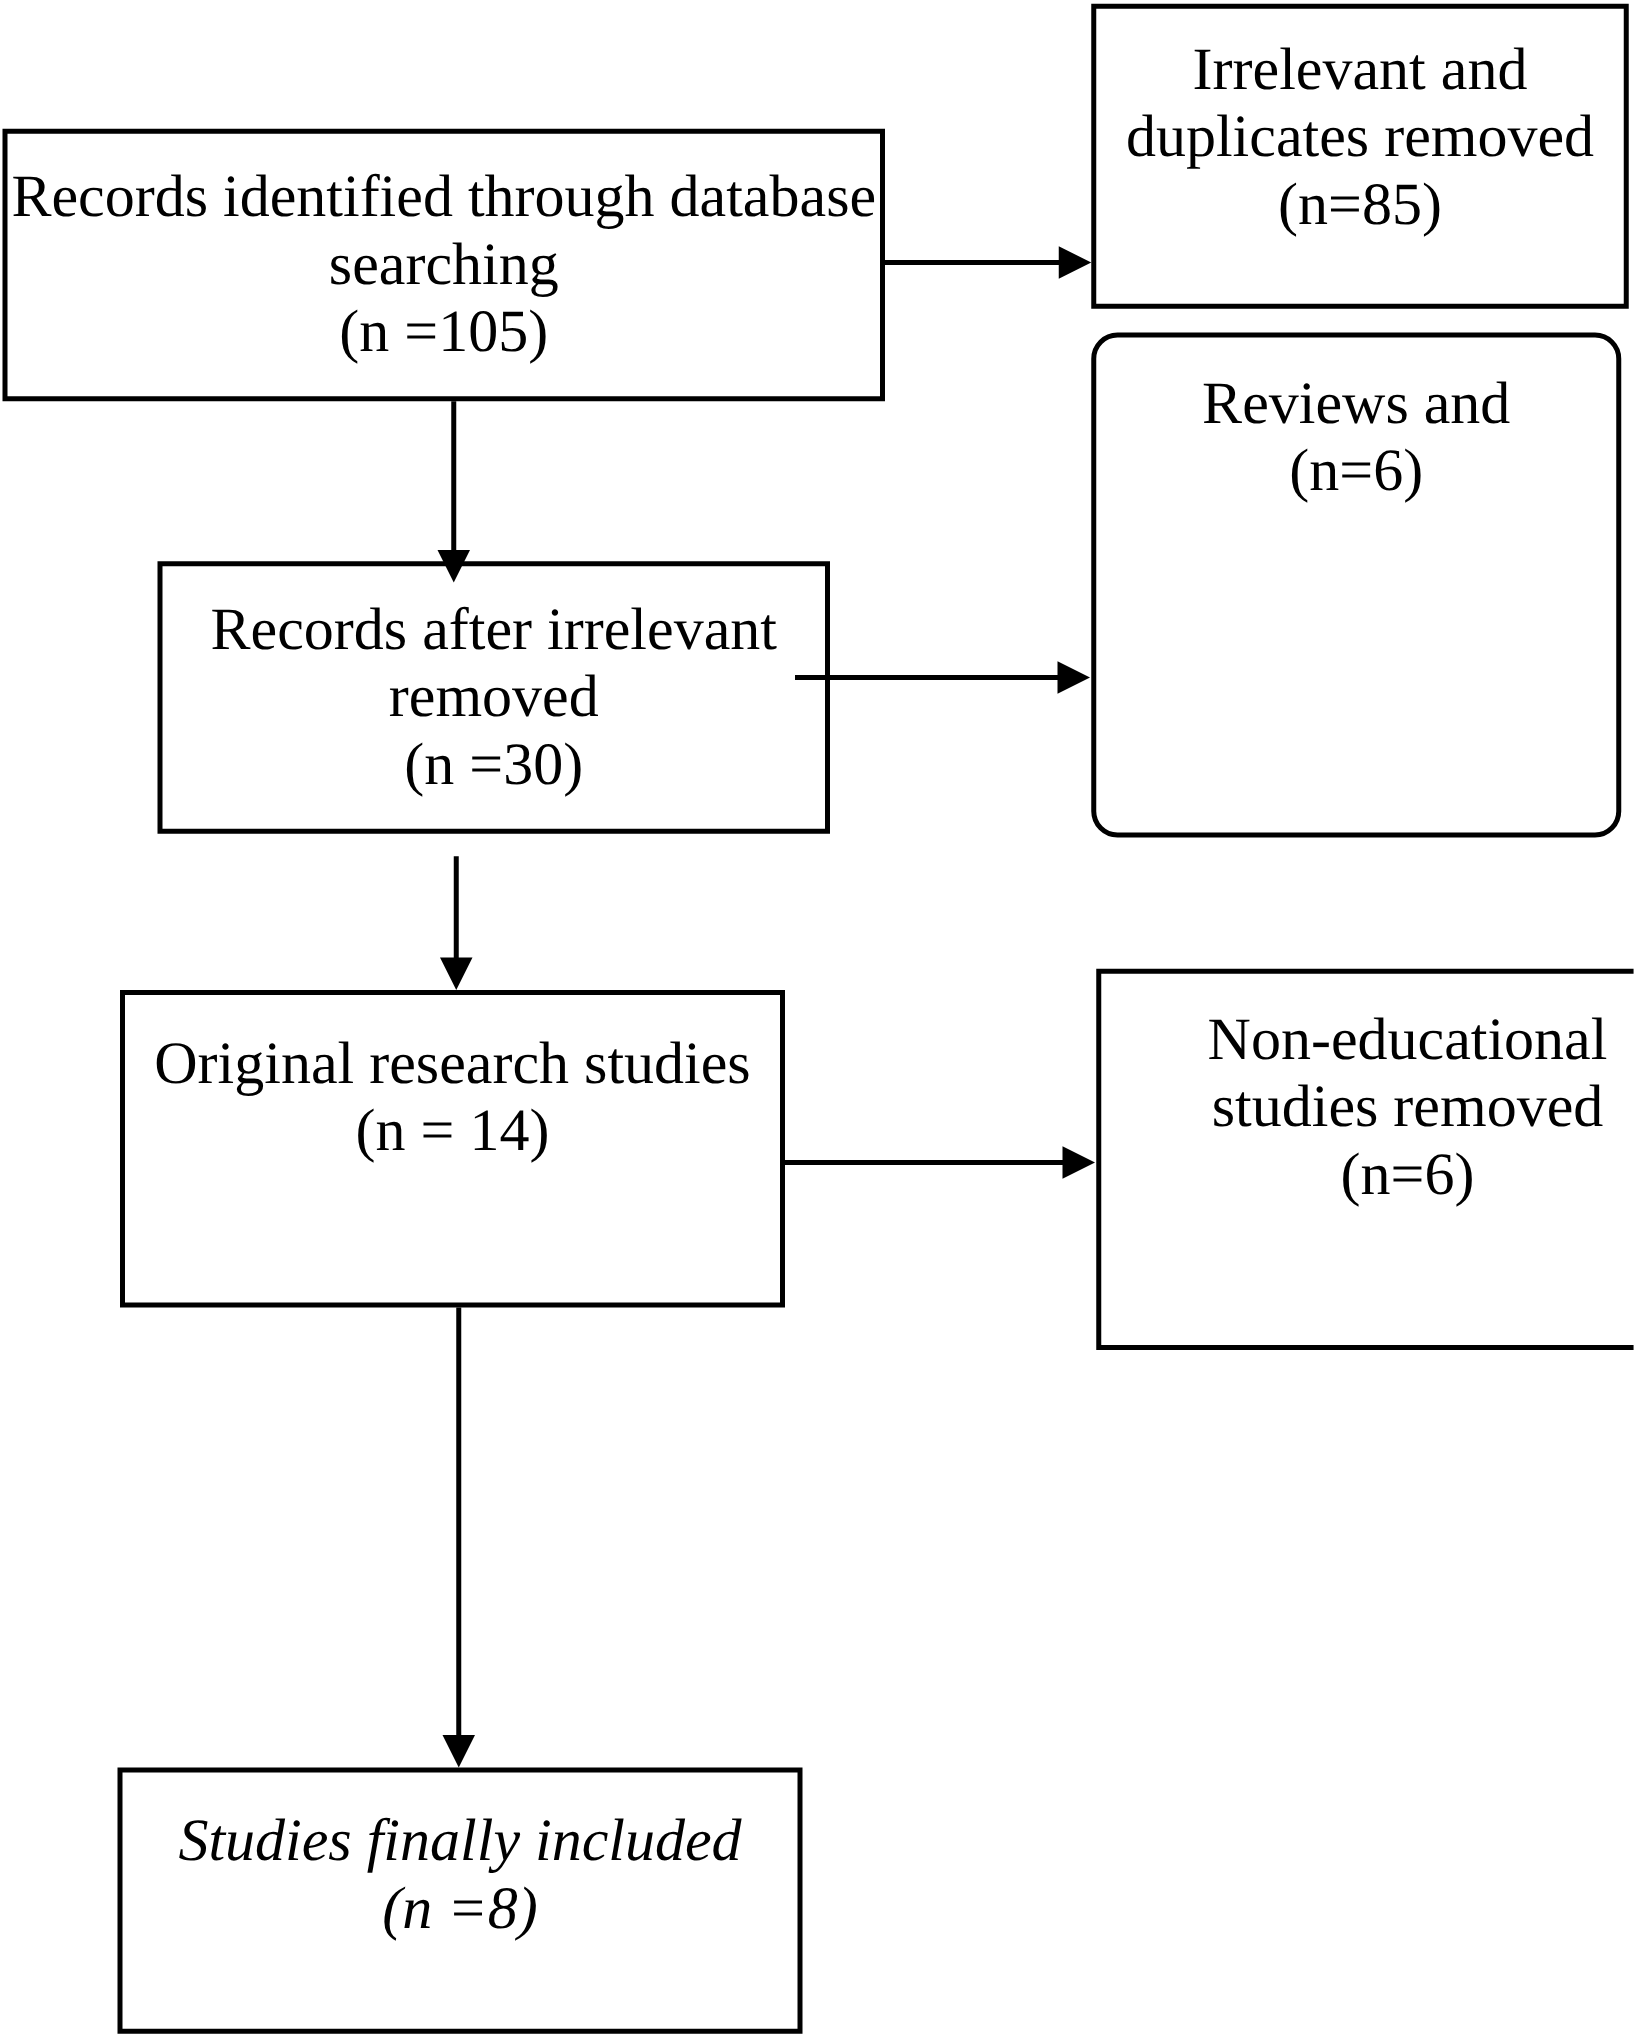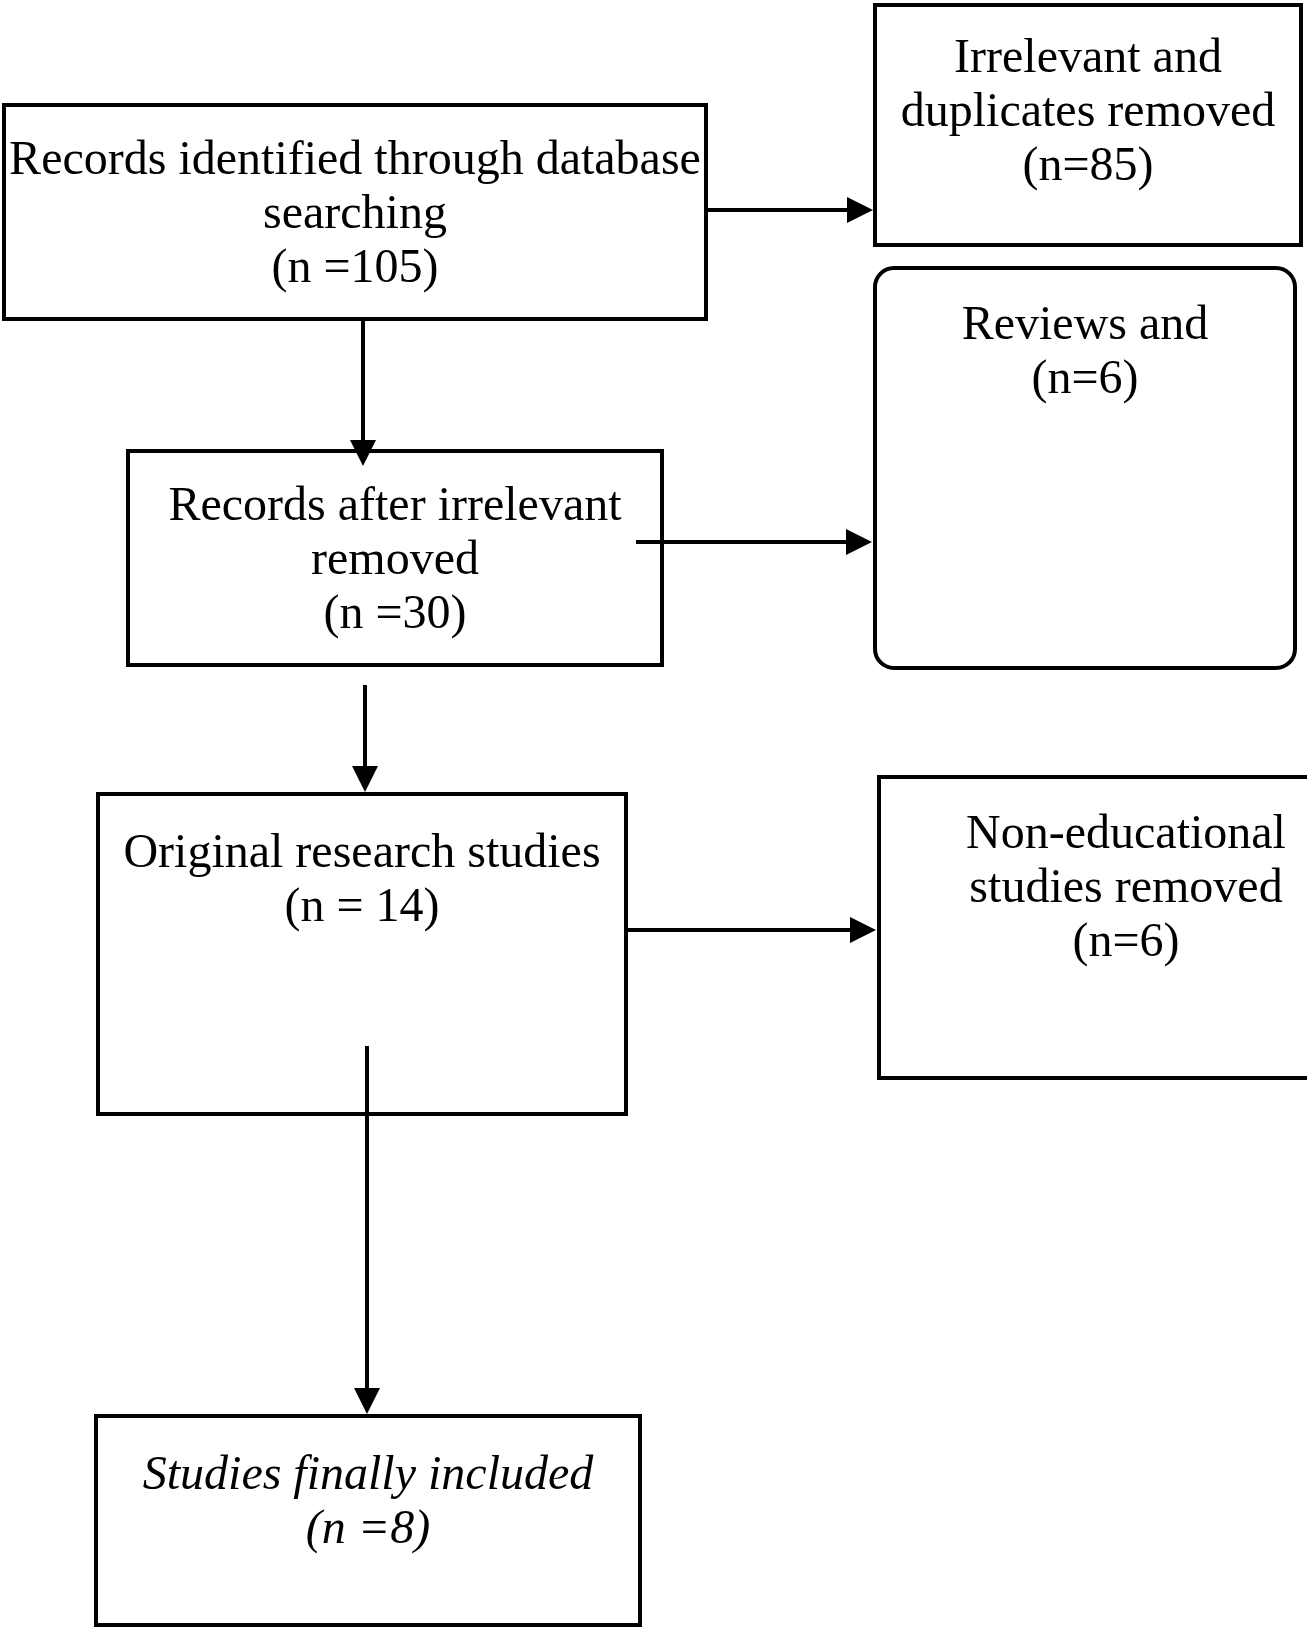--- a/index.html
+++ b/index.html
@@ -26,21 +26,21 @@
     align-items: center;
     text-align: center;
     font-size: 48px;
     line-height: 54px;
   }
   .box .ln { display: block; white-space: nowrap; }
 
   
   #b-identified { left: 2px;  top: 103px;  width: 706px; height: 218px; justify-content: center; }
   #b-after      { left: 98px; top: 449px;  width: 538px; height: 218px; justify-content: center; margin-left: 28px; }
-  #b-original   { left: 96px; top: 792px;  width: 532px; height: 324px; justify-content: flex-start; padding-top: 28px; }
+  #b-original   { left: 96px; top: 792px;  width: 532px; height: 254px; justify-content: flex-start; padding-top: 28px; }
   #b-included   { left: 94px; top: 1414px; width: 548px; height: 213px; justify-content: flex-start; padding-top: 28px; font-style: italic; }
 
   
   #b-irrelevant { left: 873px; top: 3px;   width: 430px; height: 244px; justify-content: flex-start; padding-top: 22px; }
   #b-reviews    { left: 873px; top: 266px; width: 424px; height: 404px; justify-content: flex-start; padding-top: 26px; border-radius: 21px; }
   #b-noneduc    { left: 877px; top: 775px; width: 498px; height: 305px; justify-content: flex-start; padding-top: 26px; }
 
   .arrows {
     position: absolute;
     left: 0; top: 0;

